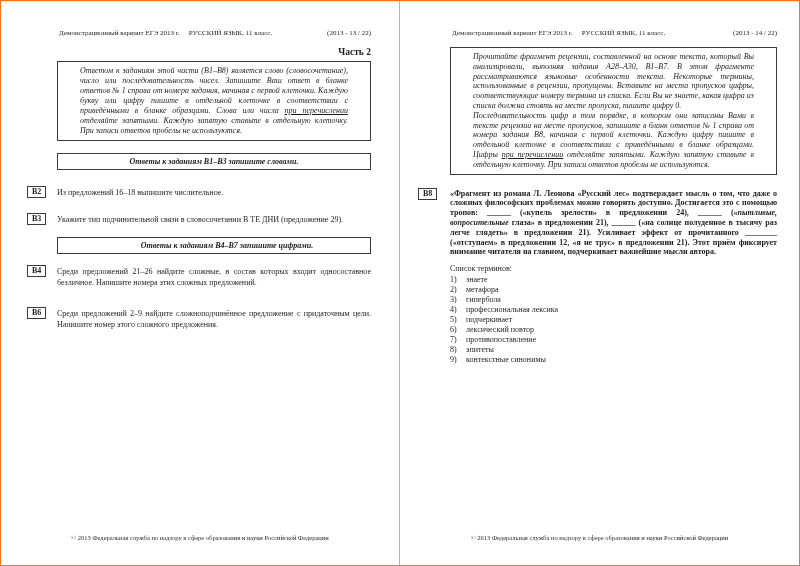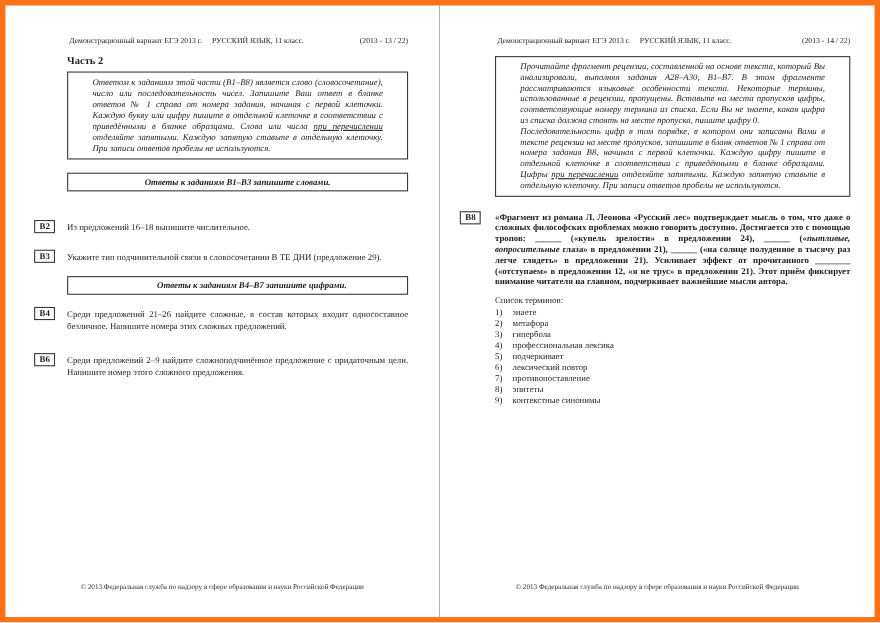--- a/index.html
+++ b/index.html
@@ -1,46 +1,46 @@
 <!DOCTYPE html>
 <html><head>
 <meta charset="utf-8">
 <style>
   html,body{margin:0;padding:0;background:#fff;}
   .spread{
     width:800px;height:566px;box-sizing:border-box;
-    border:5px solid #f97316;background:#fff;display:flex;
+    border:1px solid #f97316;background:#fff;display:flex;
     font-family:"Liberation Serif", serif;color:#1d1d1d;
     -webkit-font-smoothing:antialiased;
   }
   .page{flex:1 1 50%;box-sizing:border-box;position:relative;overflow:hidden;}
   .page.left{border-right:1px solid #b3b3b3;padding:28px 28px 0 56px;}
   .page.right{padding:28px 22px 0 50px;}
 
   .page-header{
     display:flex;justify-content:space-between;align-items:baseline;
     font-size:7px;margin-bottom:10px;white-space:nowrap;
   }
   .page-header .h-main{display:flex;gap:9px;margin-left:2px;}
-  .part-title{text-align:left;font-weight:bold;font-size:9.5px;margin-bottom:4px;}
+  .part-title{text-align:right;font-weight:bold;font-size:9.5px;margin-bottom:4px;}
 
   .instr-box{
     border:1px solid #3a3a3a;padding:4px 22px;
     font-weight:normal;font-style:italic;font-size:8px;line-height:9.8px;
     text-align:justify;
   }
   .instr-box p{margin:0;}
   .page.left .instr-box{line-height:10px;margin-bottom:12px;}
   .page.right .instr-box{margin-bottom:14px;}
   .u{text-decoration:underline;}
 
   .section-banner{
     border:1px solid #3a3a3a;text-align:center;
     font-weight:bold;font-style:italic;font-size:8px;
-    padding:3px 2px;margin-bottom:27px;
+    padding:3px 2px;margin-bottom:17px;
   }
 
   .task-row{position:relative;margin-bottom:16px;}
   .task-label{
     position:absolute;top:-1px;left:-30px;
     border:1px solid #3a3a3a;background:#fff;
     font-weight:bold;font-size:8px;line-height:10px;padding:0 4px;
   }
   .task-text{font-size:8px;line-height:11px;text-align:justify;margin:0;}
 

